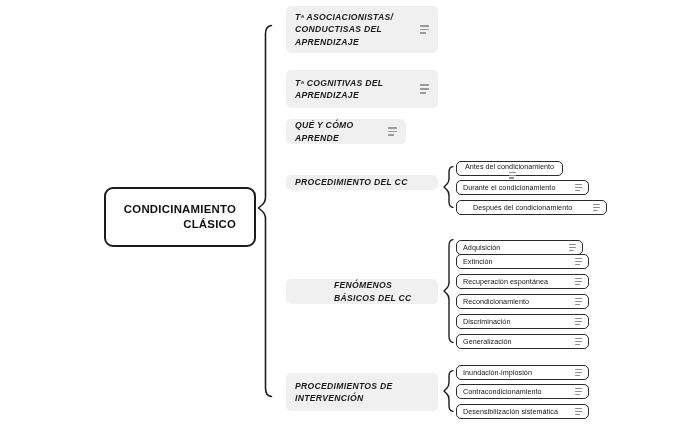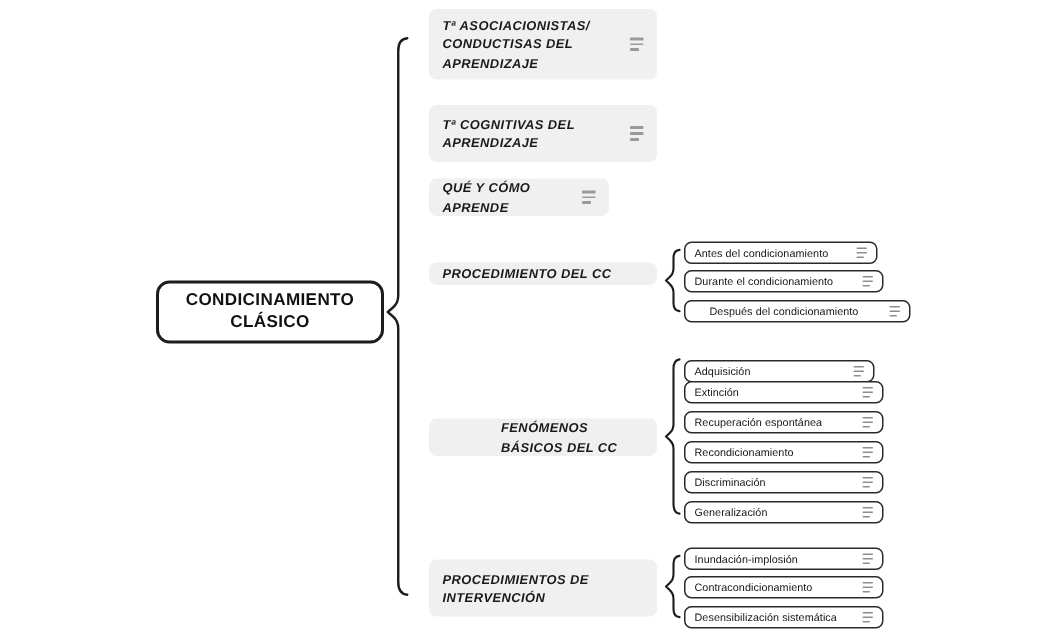--- a/index.html
+++ b/index.html
@@ -9,27 +9,27 @@
     font-family:"Liberation Sans", sans-serif;
     overflow:hidden;
     position:relative;
   }
   #canvas{position:absolute;left:0;top:0;width:692px;height:428px;}
 
   
   .root-node{
     position:absolute;
     left:104px;top:187px;
-    width:152px;height:42px;
+    width:152px;height:60px;
     box-sizing:border-box;
     background:#ffffff;
     border:2.2px solid #1c1c1c;
     border-radius:9px;
     display:flex;align-items:center;justify-content:center;
-    text-align:center;
+    text-align:right;
     font-size:11.4px;
     font-weight:bold;
     letter-spacing:.25px;
     line-height:1.28;
     color:#111111;
     z-index:5;
   }
 
   
   .l1{
@@ -153,21 +153,21 @@
     <span class="note-icon big">
         <i></i>
         <i></i>
         <i></i>
       </span>
   </div>
 
   <div class="l1" style="left:286px;top:175px;width:152px;height:15px;">
     <span class="l1-label">PROCEDIMIENTO DEL CC</span>
   </div>
-  <div class="l2" style="left:456px;top:161px;width:129px;">
+  <div class="l2" style="left:456px;top:161px;width:107px;flex-direction:column;">
     <span class="l2-label">Antes del condicionamiento</span>
     <span class="note-icon sm">
         <i></i>
         <i></i>
         <i></i>
       </span>
   </div>
   <div class="l2" style="left:456px;top:180px;width:133px;">
     <span class="l2-label">Durante el condicionamiento</span>
     <span class="note-icon sm">

